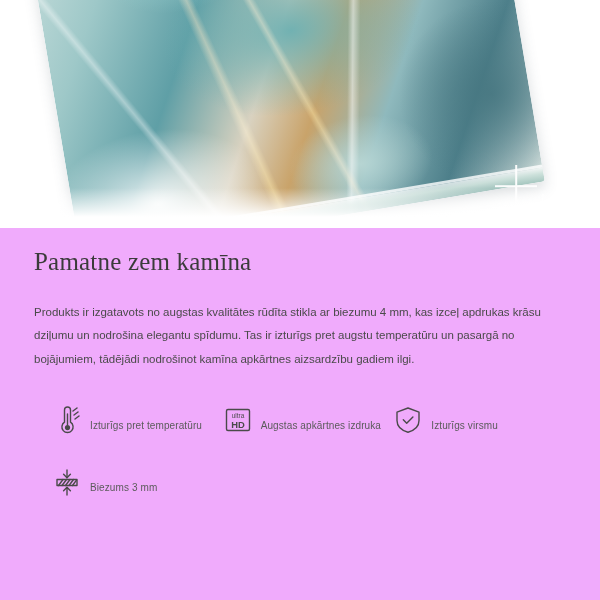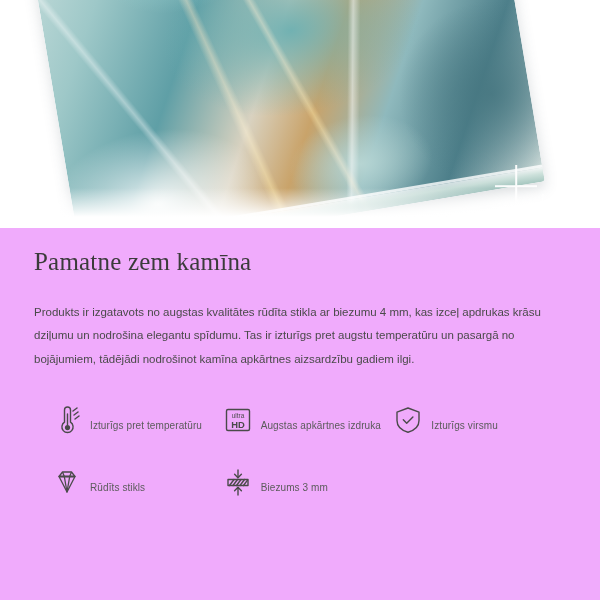--- a/index.html
+++ b/index.html
@@ -207,31 +207,20 @@
       <div class="feature">
         <div class="feature-icon">
           <svg width="40" height="40" viewBox="0 0 40 40" fill="none" stroke="#4a4a4a" stroke-width="1.4" stroke-linecap="round" stroke-linejoin="round">
             <path d="M20 8 L31 12.2 v8.4 c0 6.2 -4.6 9.9 -11 11.6 c-6.4 -1.7 -11 -5.4 -11 -11.6 v-8.4 z"></path>
             <path d="M15.3 19.8 l3.4 3.4 l6.2 -6.3"></path>
           </svg>
         </div>
         <div class="feature-label">Izturīgs virsmu</div>
       </div>
 
-      <div class="feature">
-        <div class="feature-icon">
-          <svg width="40" height="40" viewBox="0 0 40 40" fill="none" stroke="#4a4a4a" stroke-width="1.3" stroke-linejoin="round">
-            <path d="M12 14.5 L20 30 L28 14.5 z"></path>
-            <path d="M12 14.5 L15.5 10 h9 L28 14.5 z"></path>
-            <path d="M15.5 10 L17.3 14.5 L20 30 L22.7 14.5 L24.5 10"></path>
-            <line x1="12" y1="14.5" x2="28" y2="14.5"></line>
-          </svg>
-        </div>
-        <div class="feature-label">Rūdīts stikls</div>
-      </div>
 
 
       <div class="feature">
         <div class="feature-icon">
           <svg width="40" height="40" viewBox="0 0 40 40" fill="none" stroke="#4a4a4a" stroke-width="1.4" stroke-linecap="round" stroke-linejoin="round">
             <line x1="20" y1="8" x2="20" y2="15.5"></line>
             <path d="M16.6 12.3 L20 15.8 L23.4 12.3"></path>
             <rect x="10" y="17.5" width="20" height="6" fill="none" stroke="#4a4a4a" stroke-width="1.4"></rect>
             <line x1="11.5" y1="23.5" x2="16" y2="17.5"></line>
             <line x1="15" y1="23.5" x2="19.5" y2="17.5"></line>

